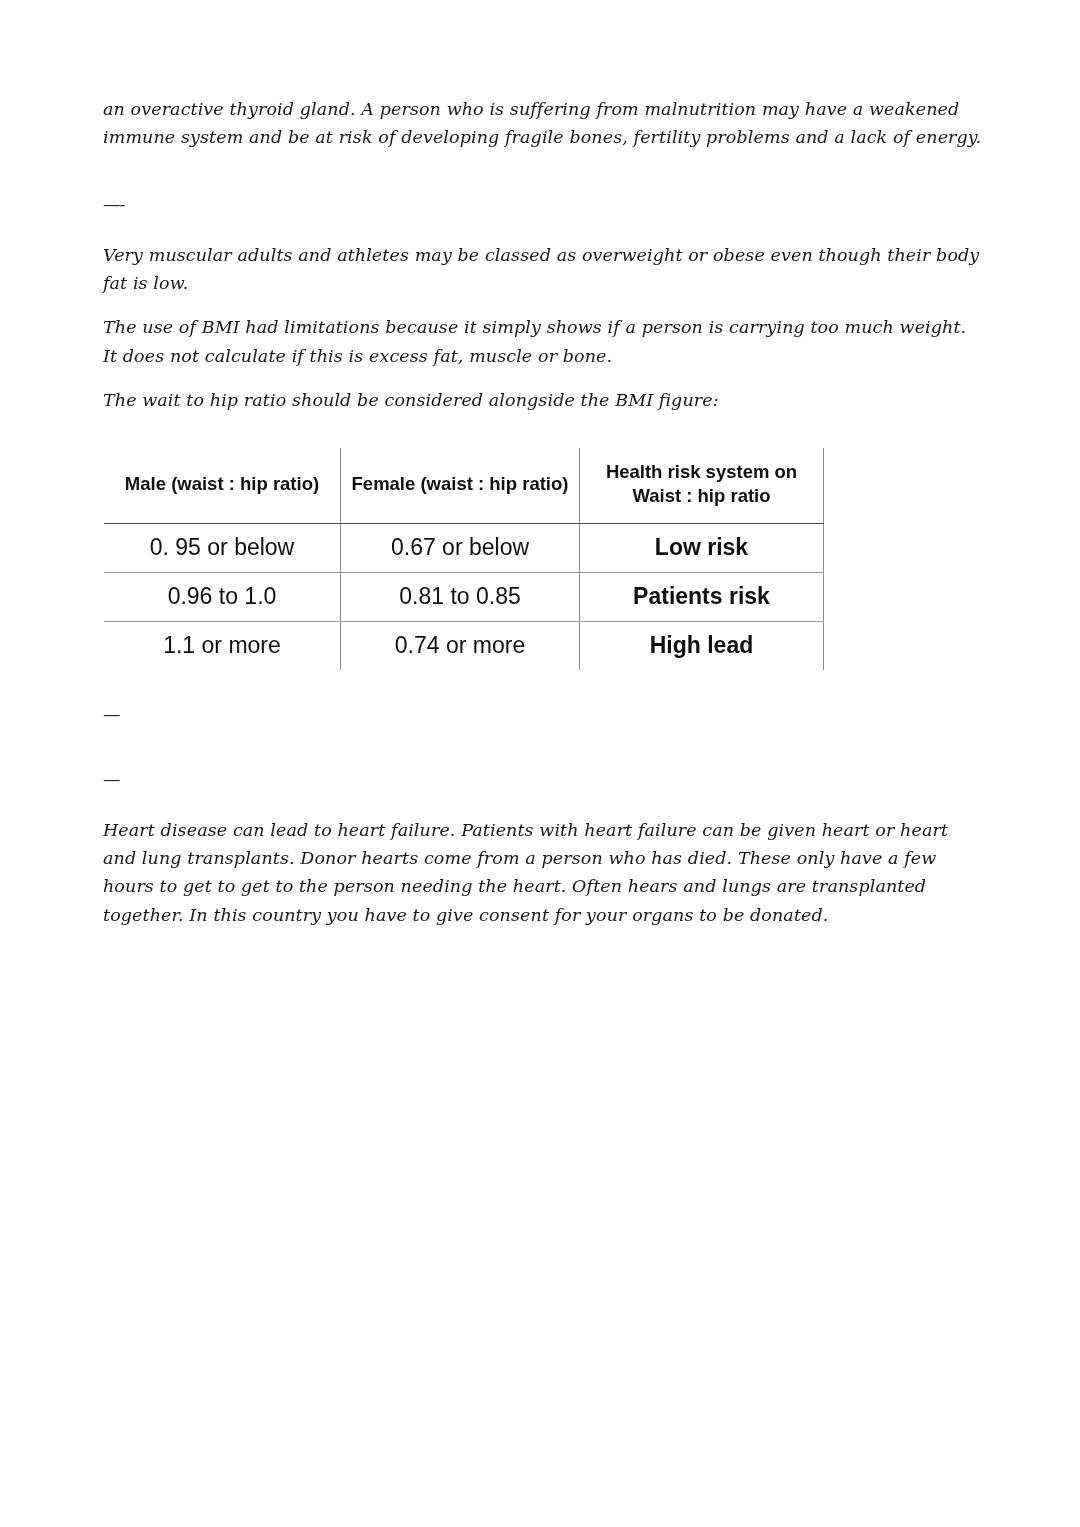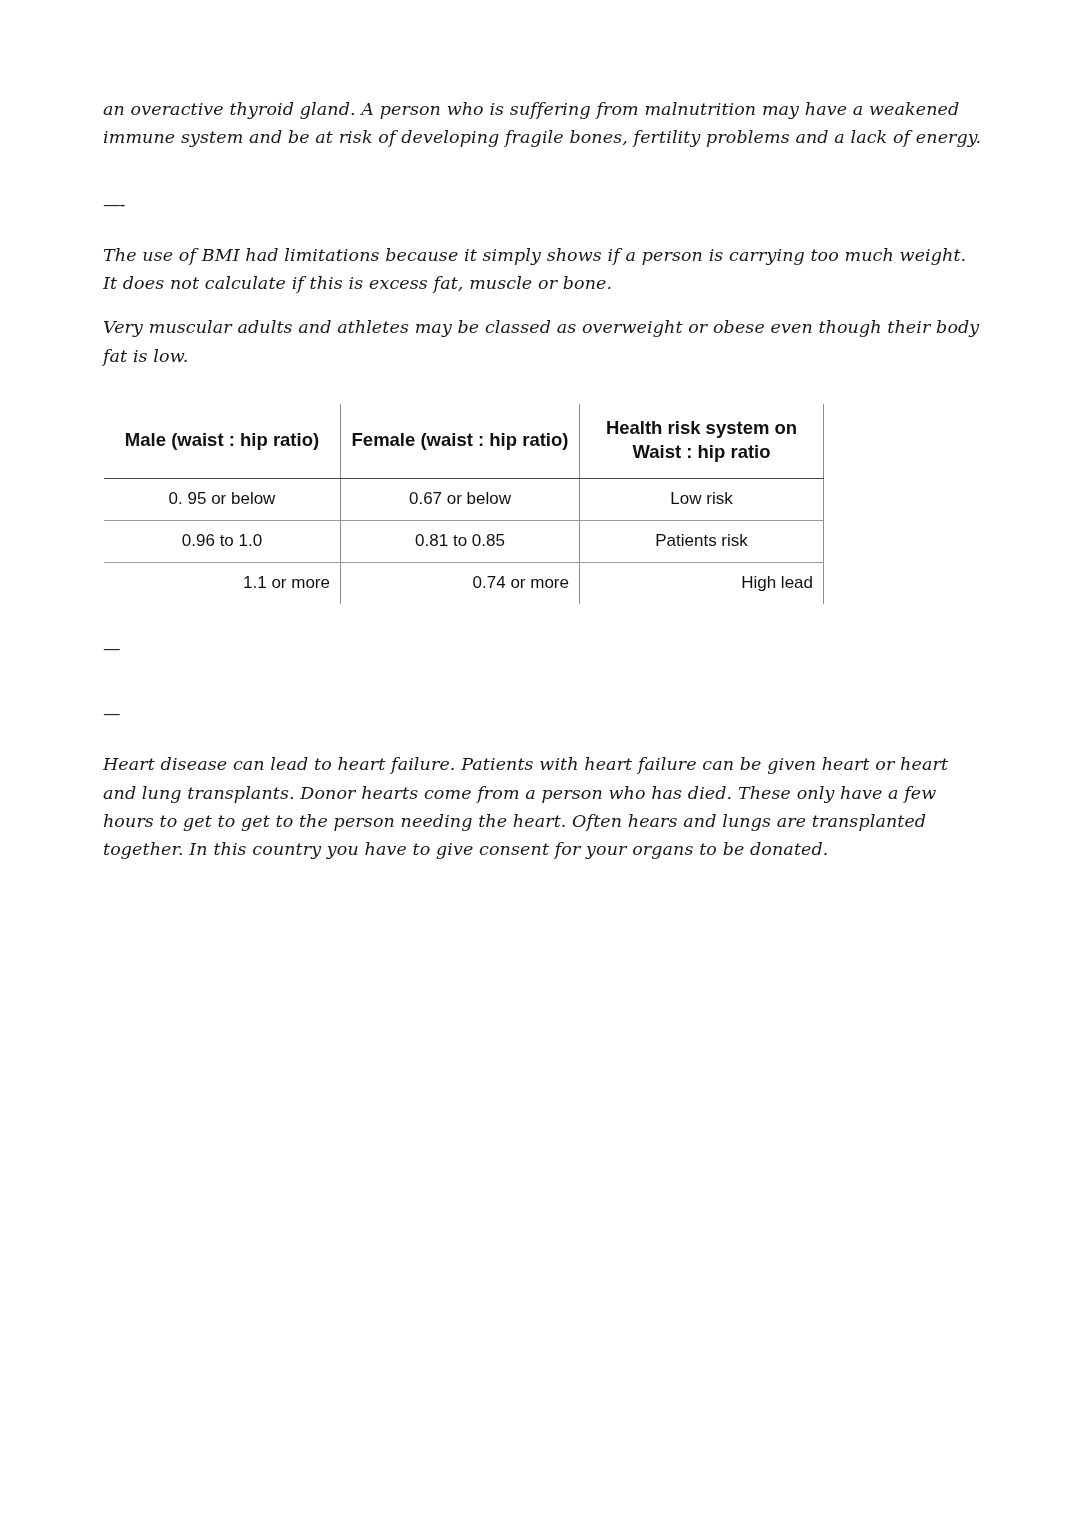--- a/index.html
+++ b/index.html
@@ -67,32 +67,32 @@
     font-weight: 700;
     padding: 12px 10px 14px 10px;
     line-height: 1.3;
     border-bottom: 1.6px solid #4a4a4a;
     border-right: 1.1px solid #8c8c8c;
   }
   table.ratio-table th:last-child {
     border-right: 1.1px solid #8c8c8c;
   }
   table.ratio-table td {
-    font-size: 17px;
+    font-size: 23px;
     font-weight: 400;
     padding: 10px 10px 11px 10px;
     border-bottom: 1.1px solid #9a9a9a;
     border-right: 1.1px solid #8c8c8c;
   }
   table.ratio-table td:last-child {
     border-right: 1.1px solid #8c8c8c;
+    font-weight: bold;
   }
   table.ratio-table tr:last-child td {
     border-bottom: none;
-    text-align: right;
   }
   table.ratio-table th:first-child,
   table.ratio-table td:first-child { width: 216px; }
   table.ratio-table th:nth-child(2),
   table.ratio-table td:nth-child(2) { width: 218px; }
   table.ratio-table th:nth-child(3),
   table.ratio-table td:nth-child(3) { width: 223px; }
 
   .after-table-gap { height: 34px; }
 </style>
@@ -102,24 +102,25 @@
 <div class="page">
 
   <p class="body-text">an overactive thyroid gland. A person who is suffering from malnutrition may have a weakened immune system and be at risk of developing fragile bones, fertility problems and a lack of energy.</p>
 
   <div class="gap-lg"></div>
 
   <p class="dash-rule">—-</p>
 
   <div class="gap-lg"></div>
 
+  <p class="body-text">Very muscular adults and athletes may be classed as overweight or obese even though their body fat is low.</p>
+
   <p class="body-text">The use of BMI had limitations because it simply shows if a person is carrying too much weight. It does not calculate if this is excess fat, muscle or bone.</p>
 
-  <p class="body-text">Very muscular adults and athletes may be classed as overweight or obese even though their body fat is low.</p>
-
+  <p class="body-text">The wait to hip ratio should be considered alongside the BMI figure:</p>
 
   <table class="ratio-table">
     <thead>
       <tr>
         <th>Male (waist : hip ratio)</th>
         <th>Female (waist : hip ratio)</th>
         <th>Health risk system on Waist : hip ratio</th>
       </tr>
     </thead>
     <tbody>

